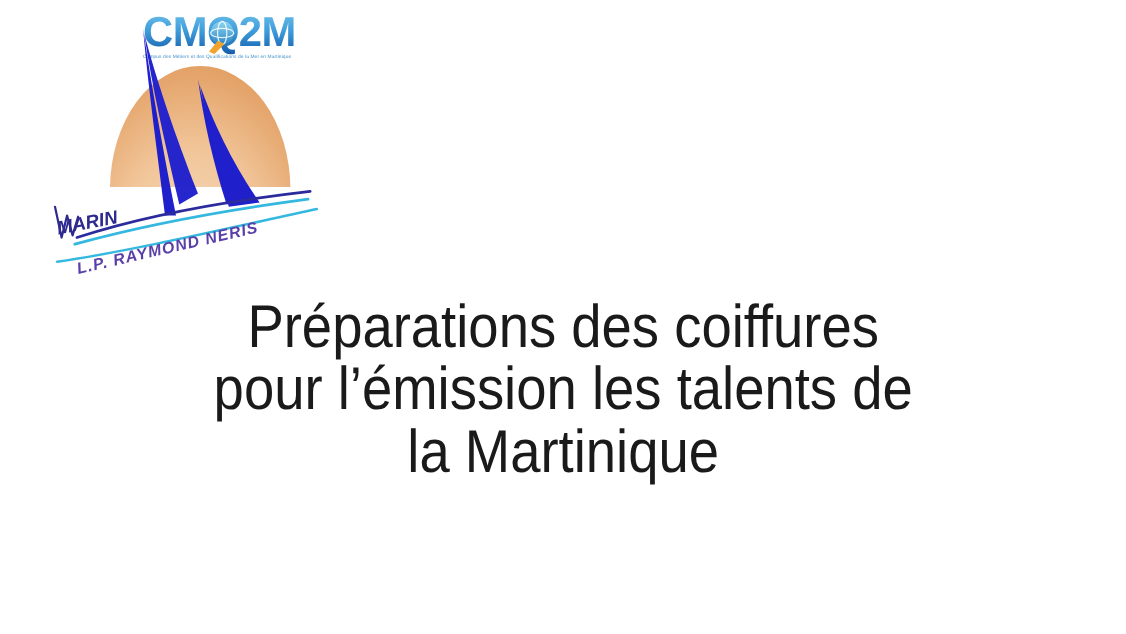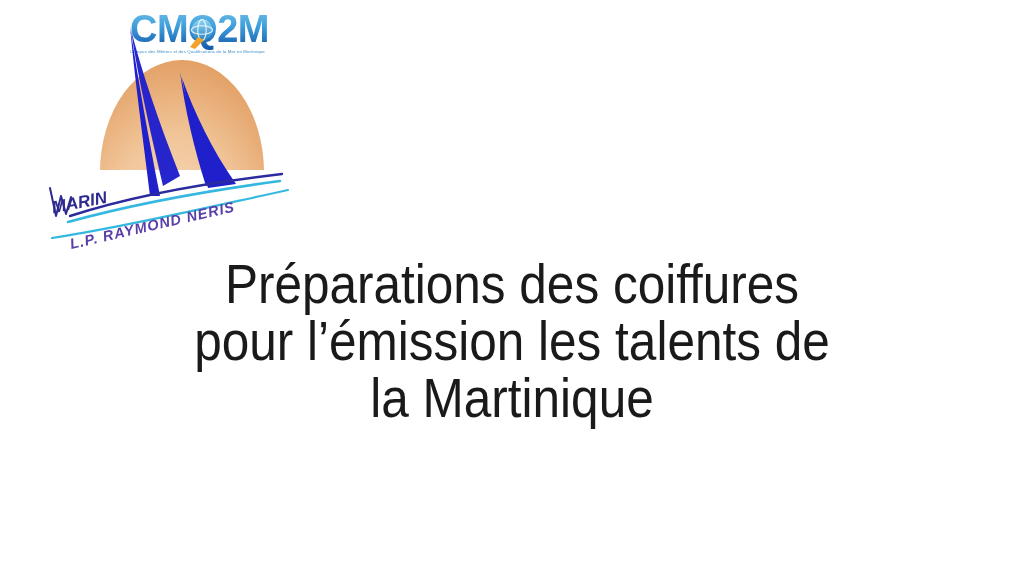--- a/index.html
+++ b/index.html
@@ -51,21 +51,21 @@
     font-family: "Liberation Sans", sans-serif;
     font-weight: bold;
     font-style: italic;
     letter-spacing: 1px;
   }
 
   
   #title-block {
     position: absolute;
     left: 70px;
-    top: 256px;
+    top: 268px;
     width: 884px;
     text-align: center;
   }
   .title-line {
     font-family: "Liberation Sans", sans-serif;
     font-size: 55px;
     line-height: 57px;
     font-weight: 400;
     color: #1a1a1a;
     white-space: nowrap;

